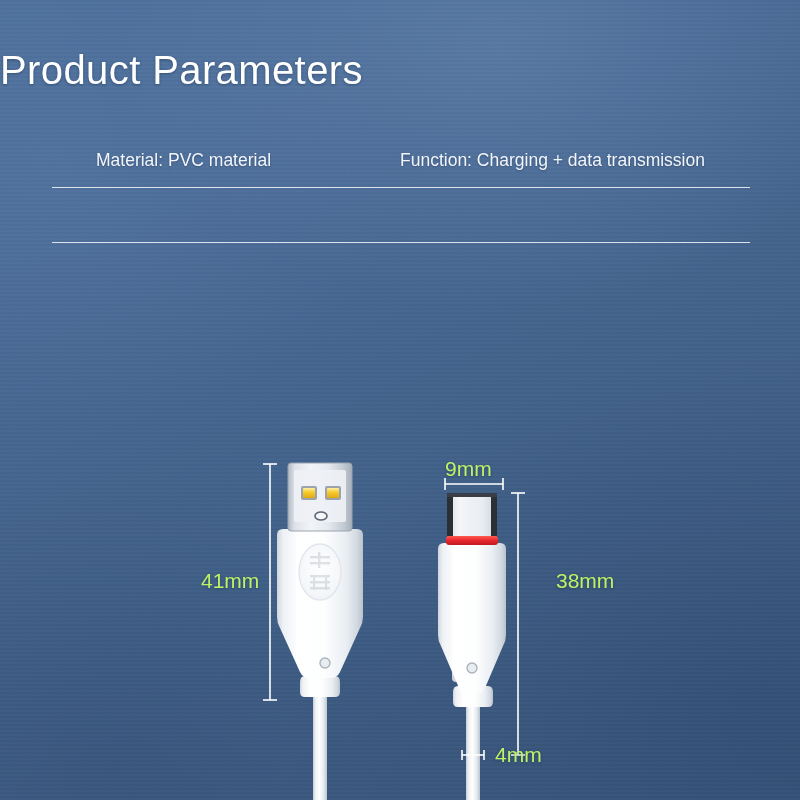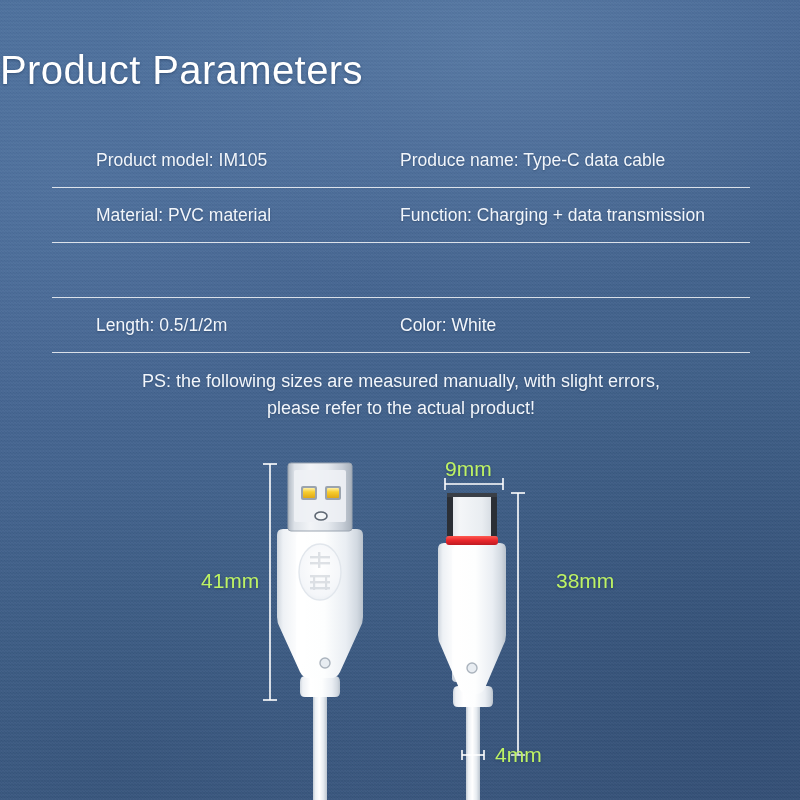--- a/index.html
+++ b/index.html
@@ -94,39 +94,27 @@
   <div class="bg-grain"></div>
   <div class="bg-soft"></div>
 </div>
 
 <div id="page">
 
   <div class="title">Product Parameters</div>
 
   <div class="spec-table">
     <div class="spec-row">
-      <div class="spec-cell left">Product model: IM105</div>
-      <div class="spec-cell right">Produce name: Type-C data cable</div>
-    </div>
-    <div class="spec-row">
       <div class="spec-cell left">Material: PVC material</div>
       <div class="spec-cell right">Function: Charging + data transmission</div>
     </div>
     <div class="spec-row">
     </div>
-    <div class="spec-row">
-      <div class="spec-cell left">Length: 0.5/1/2m</div>
-      <div class="spec-cell right">Color: White</div>
-    </div>
   </div>
 
-  <div class="ps-note">
-    <div>PS: the following sizes are measured manually, with slight errors,</div>
-    <div>please refer to the actual product!</div>
-  </div>
 
   <svg id="product" viewBox="0 0 800 800">
     <defs>
 
       <linearGradient id="bodyShade" x1="0" y1="0" x2="1" y2="0">
         <stop offset="0" stop-color="#cfd6de"></stop>
         <stop offset="0.07" stop-color="#eef1f5"></stop>
         <stop offset="0.26" stop-color="#ffffff"></stop>
         <stop offset="0.55" stop-color="#fdfefe"></stop>
         <stop offset="0.80" stop-color="#eaeef3"></stop>

